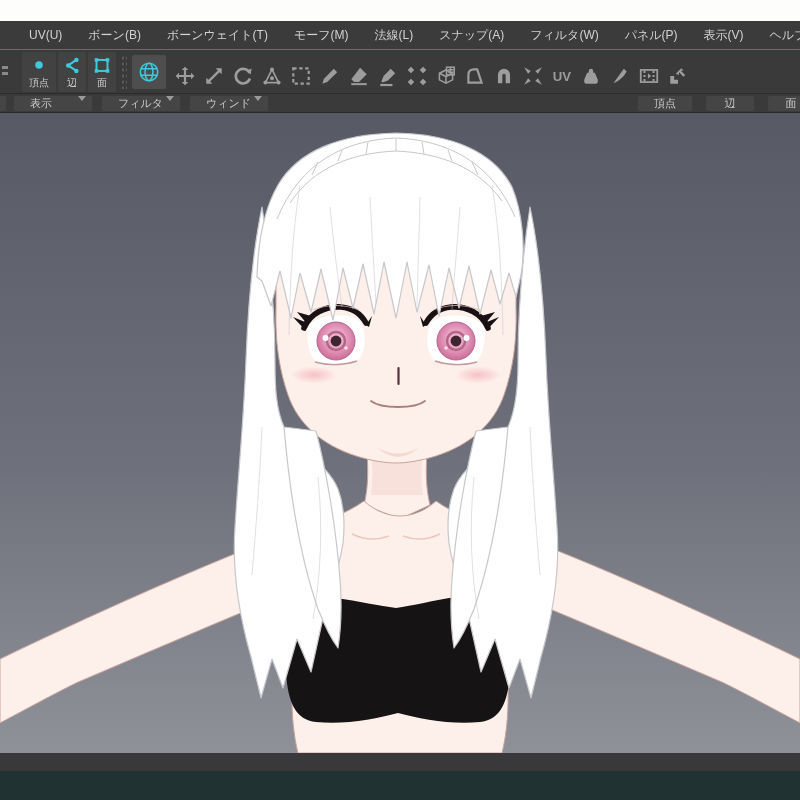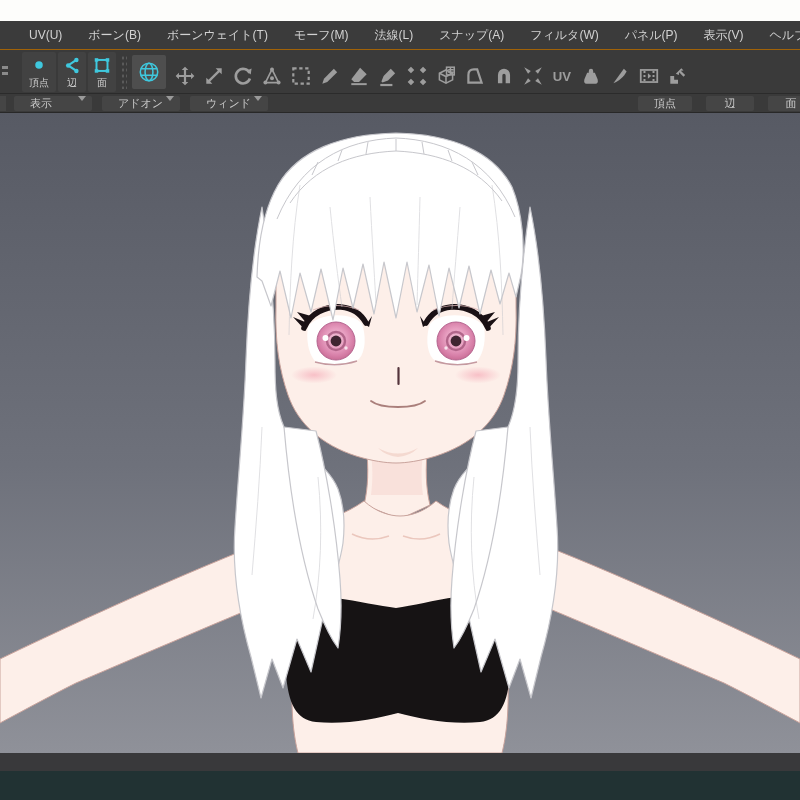--- a/index.html
+++ b/index.html
@@ -192,21 +192,21 @@
   </div>
 </div>
 
 <div class="subbar">
   <div class="sub-frag"></div>
   <div class="drop-btn">
     <span>表示</span>
     <span class="arrow-down"></span>
   </div>
   <div class="drop-btn">
-    <span>アドオン</span>
+    <span>フィルタ</span>
     <span class="arrow-down"></span>
   </div>
   <div class="drop-btn">
     <span>ウィンドウ</span>
     <span class="arrow-down"></span>
   </div>
   <div class="sub-right">
     <div class="sel-btn b1">頂点</div>
     <div class="sel-btn b2">辺</div>
     <div class="sel-btn b3">面</div>

